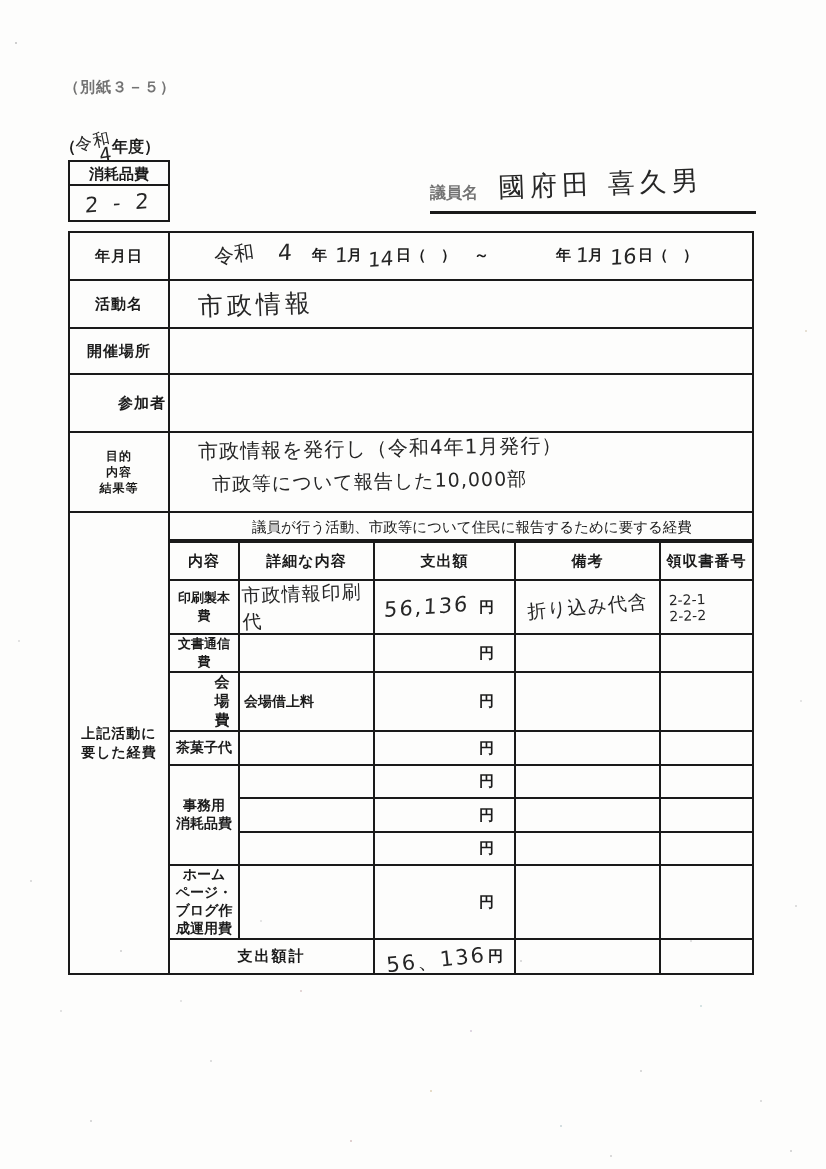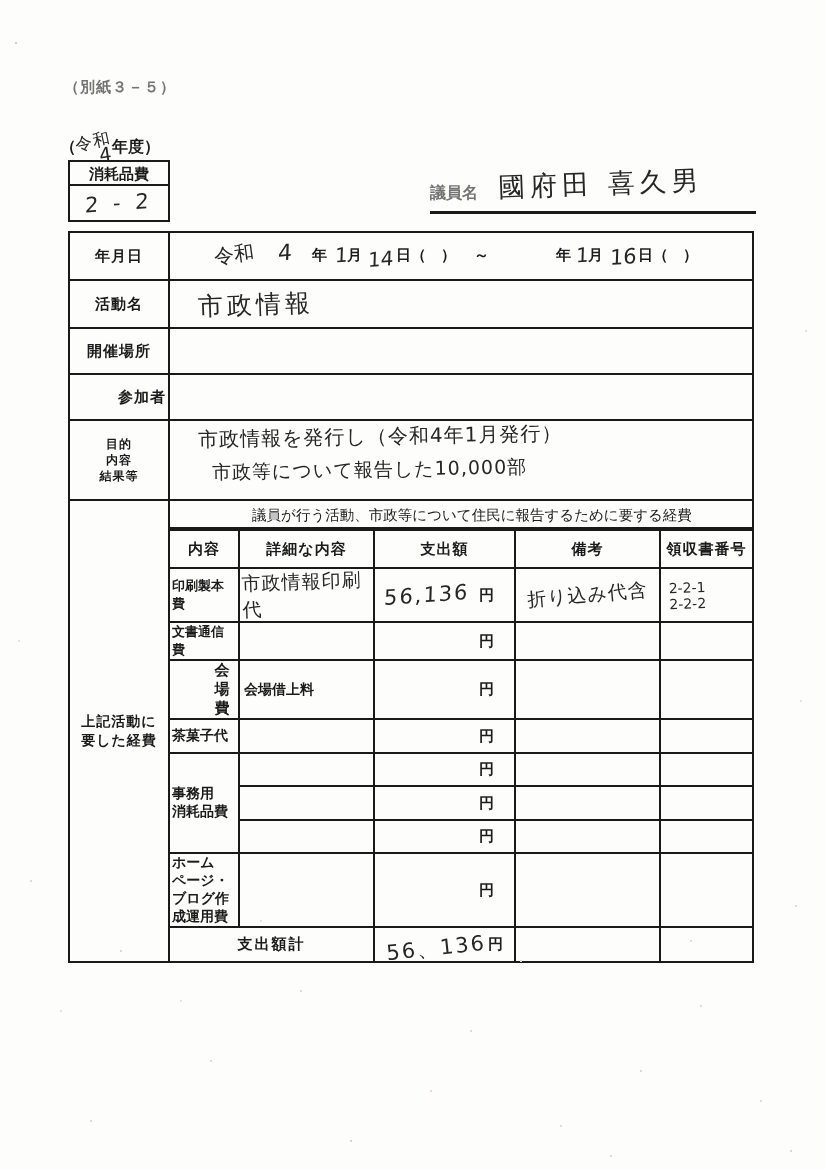--- a/index.html
+++ b/index.html
@@ -46,21 +46,21 @@
   .purpose-cell .ln2 { position:absolute; left:42px; top:36px; font-size:19px; letter-spacing:1px; transform:rotate(-1deg); }
   
   .exp-cell { padding:0 !important; vertical-align:top !important; }
   .section-note { height:28px; line-height:28px; padding-left:22px; font-size:14.5px; font-weight:400; border-bottom:2px solid #1a1a1a; white-space:nowrap;text-align:center; }
   .inner { width:100%; table-layout:fixed; }
   .inner td, .inner th { border:2px solid #1a1a1a; padding:0 2px; vertical-align:middle; overflow:hidden; }
   .inner tr > *:first-child { border-left:none; }
   .inner tr > *:last-child { border-right:none; }
   .inner tr:last-child > * { border-bottom:none; }
   .inner th { font-size:15px; font-weight:700; text-align:center; height:38px; letter-spacing:1px; }
-  .cat { font-weight:700; text-align:left; }
+  .cat { font-weight:700; text-align:center; }
   .cat.center { text-align:center; }
   .amt { display:flex; align-items:center; justify-content:flex-end; gap:10px; padding-right:18px; }
   .amt.center { justify-content:center; padding-right:0; }
   .yen { font-size:15px; font-weight:700; }
   .receipts { font-family:"DejaVu Sans", sans-serif; font-size:14px; line-height:16px; color:#262626; padding-left:6px; transform:rotate(-2deg); }
   .total-label { text-align:center; font-size:15px; font-weight:700; letter-spacing:2px; }
   
   .noise { position:absolute; width:2px; height:2px; background:transparent; left:0; top:0;
     box-shadow: 120px 950px 0 #d9d9d9, 300px 990px 0 #e3d6d6, 520px 960px 0 #dcdcdc,
       700px 1005px 0 #d6e3e3, 210px 1060px 0 #dedede, 430px 1090px 0 #e6dcc8,
@@ -125,21 +125,21 @@
         <span class="hw" style="margin-left:28px; font-size:25px; letter-spacing:4px; transform:rotate(-2deg);">市政情報</span>
       </td>
     </tr>
 
     <tr>
       <td class="lbl" style="height:46px;">開催場所</td>
       <td></td>
     </tr>
 
     <tr>
-      <td class="lbl" style="height:46px;padding-left:46px;">参加者</td>
+      <td class="lbl" style="height:58px;padding-left:46px;">参加者</td>
       <td></td>
     </tr>
 
     <tr>
       <td class="lbl" style="height:70px; font-size:12px;">
         <div>目的</div>
         <div>内容</div>
         <div>結果等</div>
       </td>
       <td>

